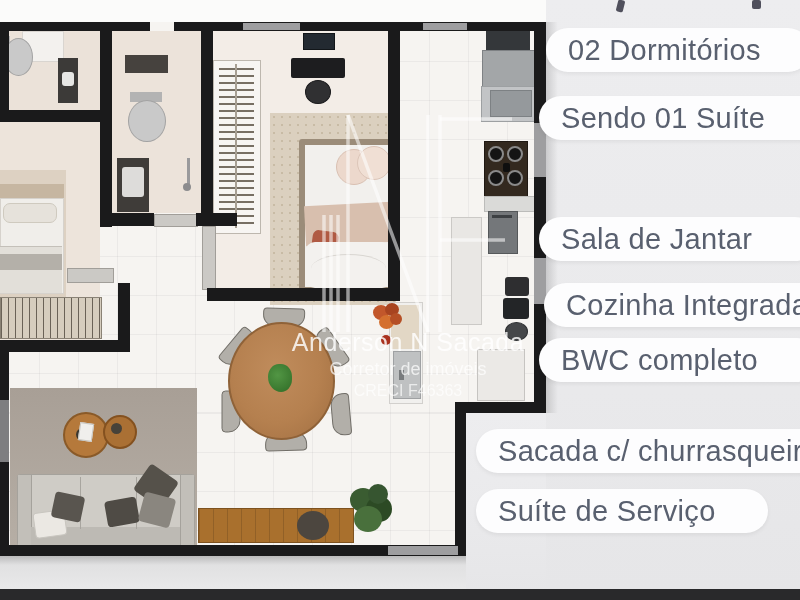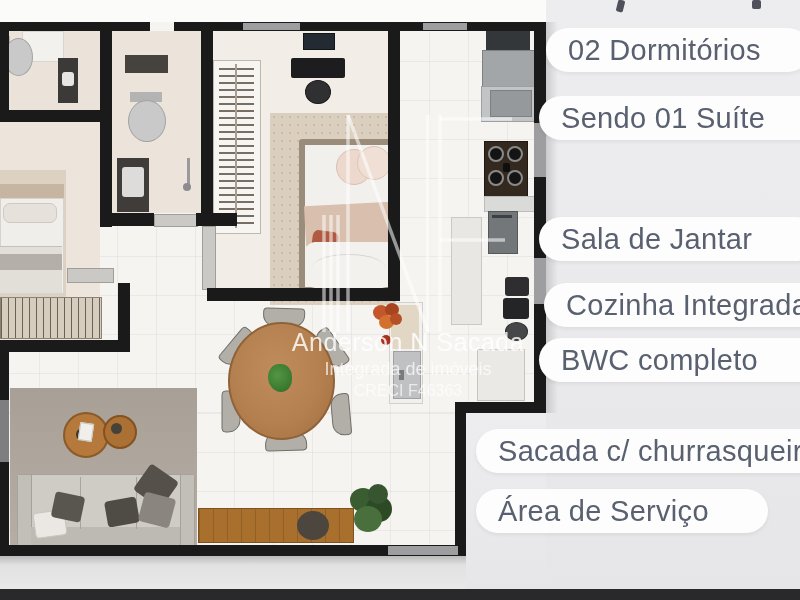--- a/index.html
+++ b/index.html
@@ -189,29 +189,29 @@
       <line x1="48" y1="10" x2="48" y2="227"></line>
       <line x1="48" y1="10" x2="128" y2="227"></line>
       <line x1="128" y1="10" x2="128" y2="227"></line>
       <line x1="140" y1="10" x2="140" y2="227"></line>
       <line x1="140" y1="14" x2="212" y2="14"></line>
       <line x1="140" y1="135" x2="205" y2="135"></line>
     </g>
   </svg>
   <div class="wm-text" style="left:283px;top:328px;width:250px;">
     <div class="wm-name">Anderson N Sacada</div>
-    <div class="wm-role">Integrada de imóveis</div>
+    <div class="wm-role">Corretor de imóveis</div>
     <div class="wm-creci">CRECI F46363</div>
   </div>
 
   <div class="pill" style="left:546px;top:28px;width:242px;">02 Dormitórios</div>
   <div class="pill" style="left:539px;top:96px;width:266px;">Sendo 01 Suíte</div>
   <div class="pill" style="left:539px;top:217px;width:256px;">Sala de Jantar</div>
   <div class="pill" style="left:544px;top:283px;width:274px;">Cozinha Integrada</div>
   <div class="pill" style="left:539px;top:338px;width:258px;">BWC completo</div>
   <div class="pill" style="left:476px;top:429px;width:345px;">Sacada c/ churrasqueira</div>
-  <div class="pill" style="left:476px;top:489px;width:270px;">Área de Serviço</div>
+  <div class="pill" style="left:476px;top:489px;width:270px;">Suíte de Serviço</div>
 
   <div class="mark" style="left:617px;top:0;width:7px;height:12px;transform:rotate(14deg);"></div>
   <div class="mark" style="left:752px;top:0;width:9px;height:9px;"></div>
 
   <div class="abs" style="left:0;top:589px;width:800px;height:11px;background:#29292b;"></div>
 </div>
 
 </body></html>

